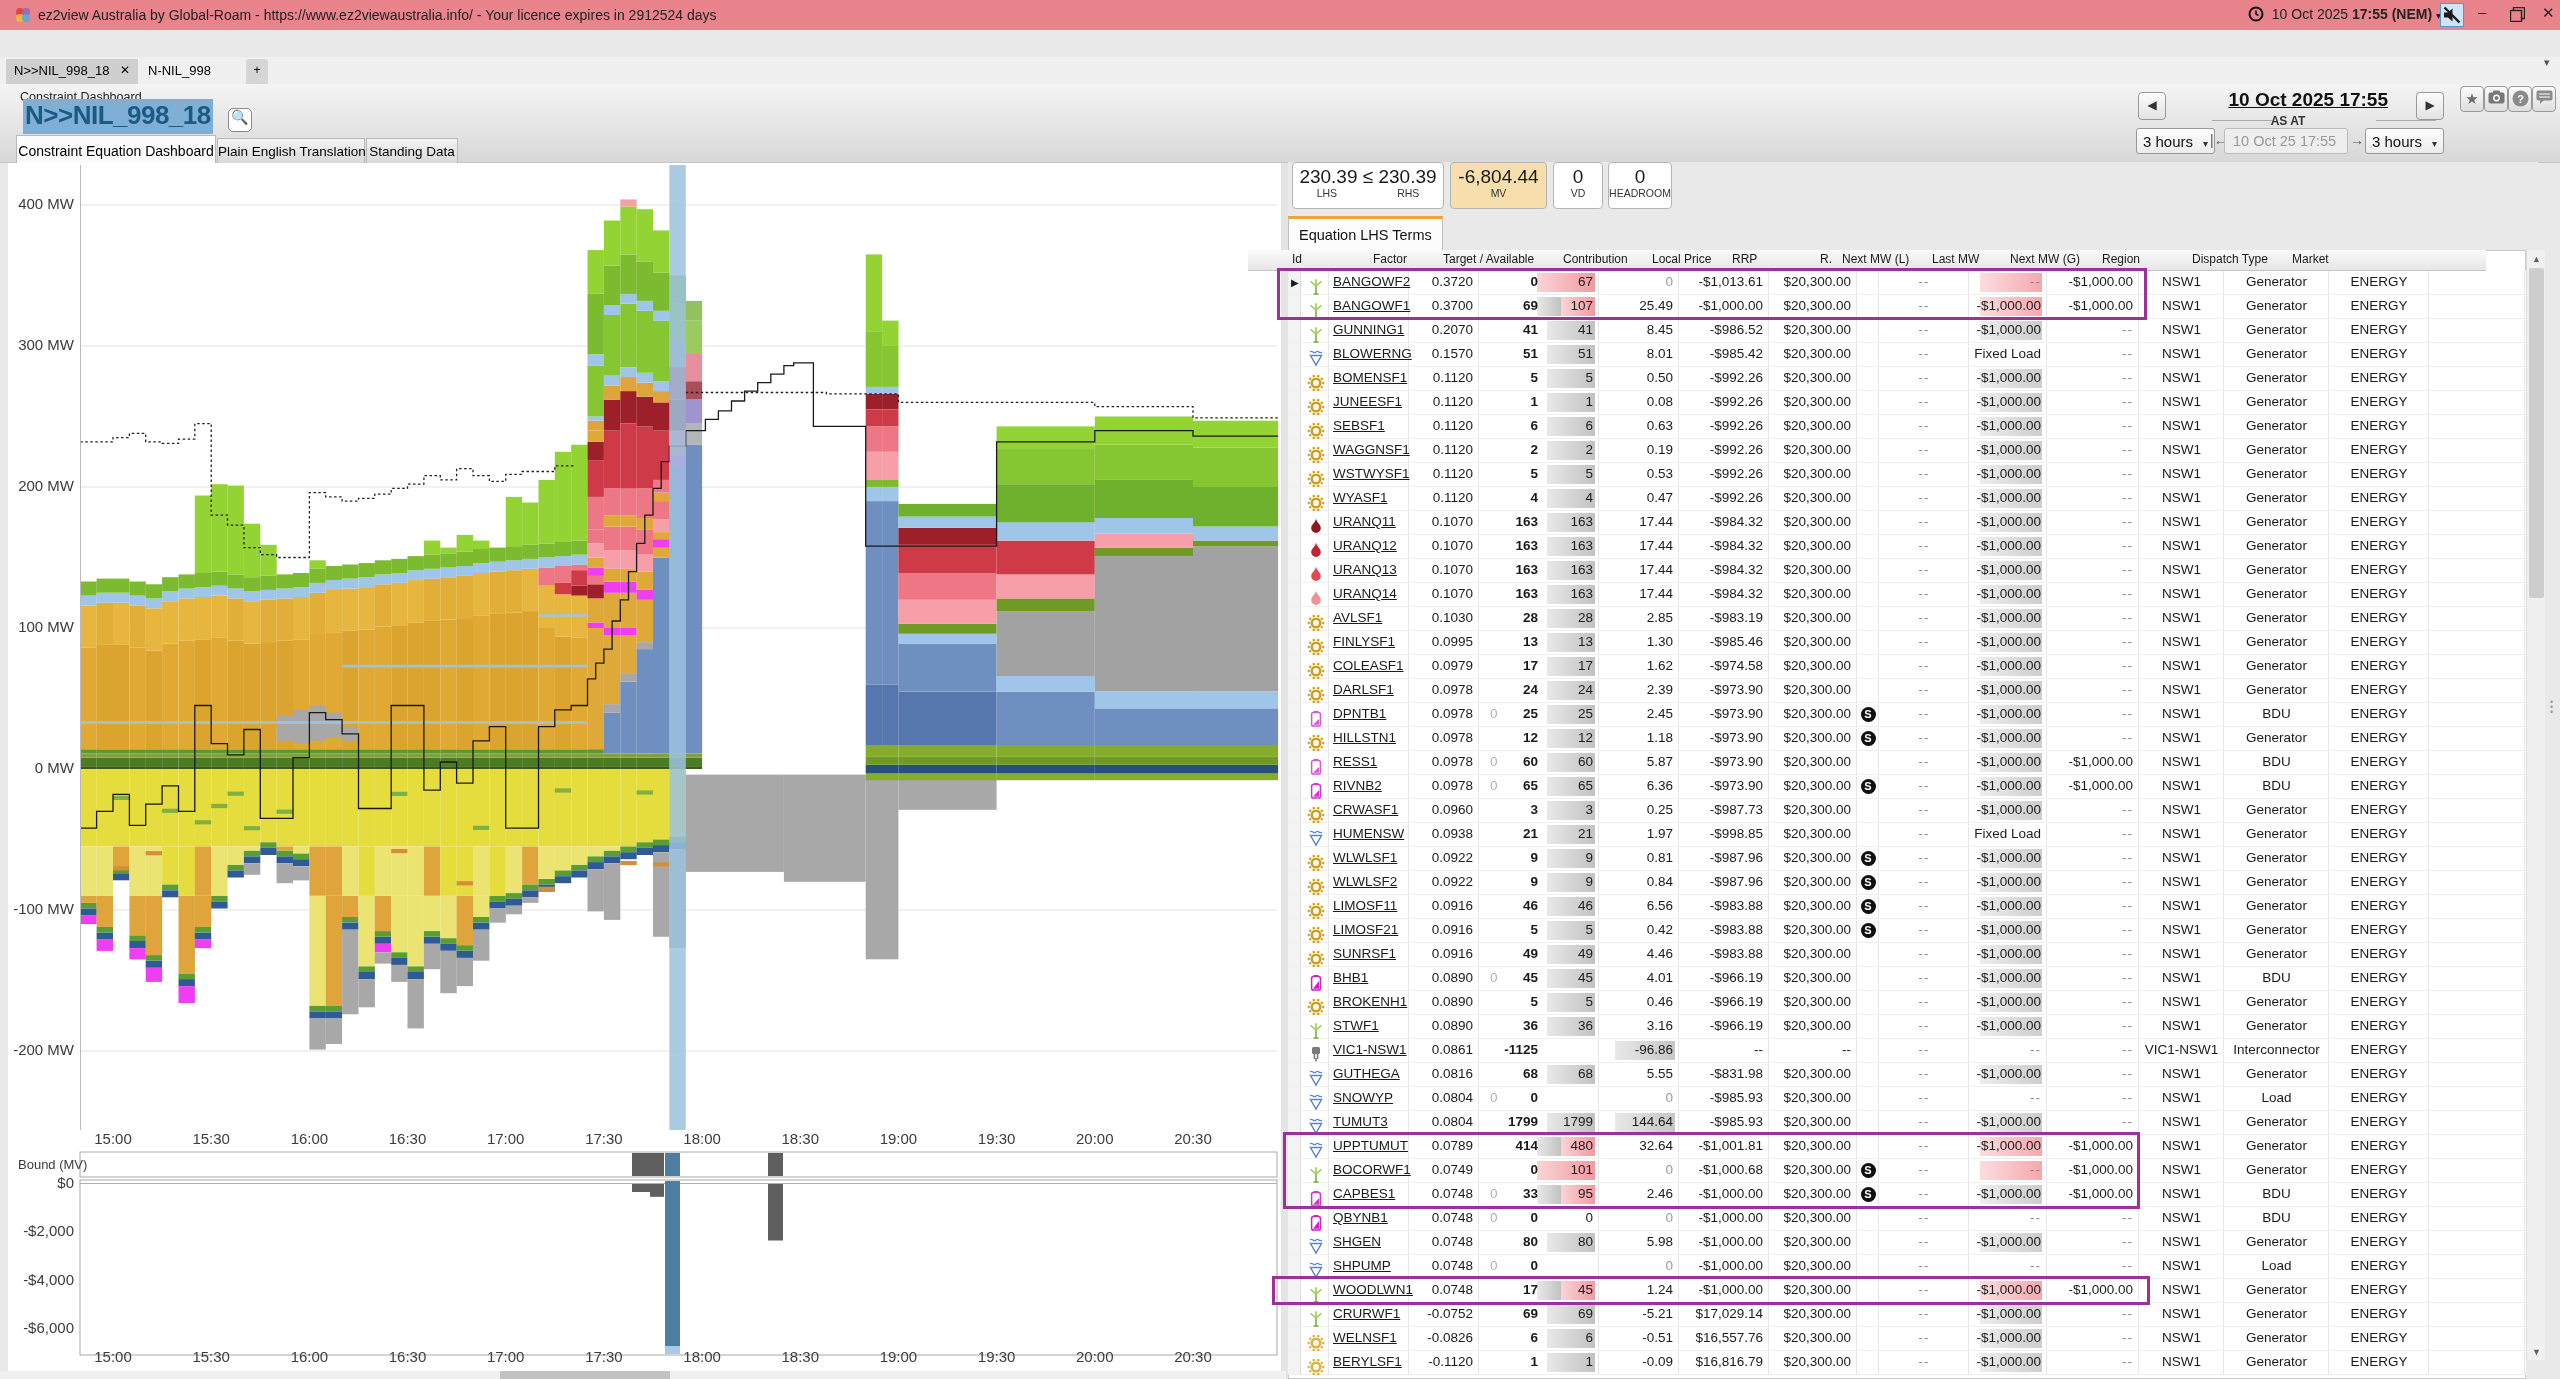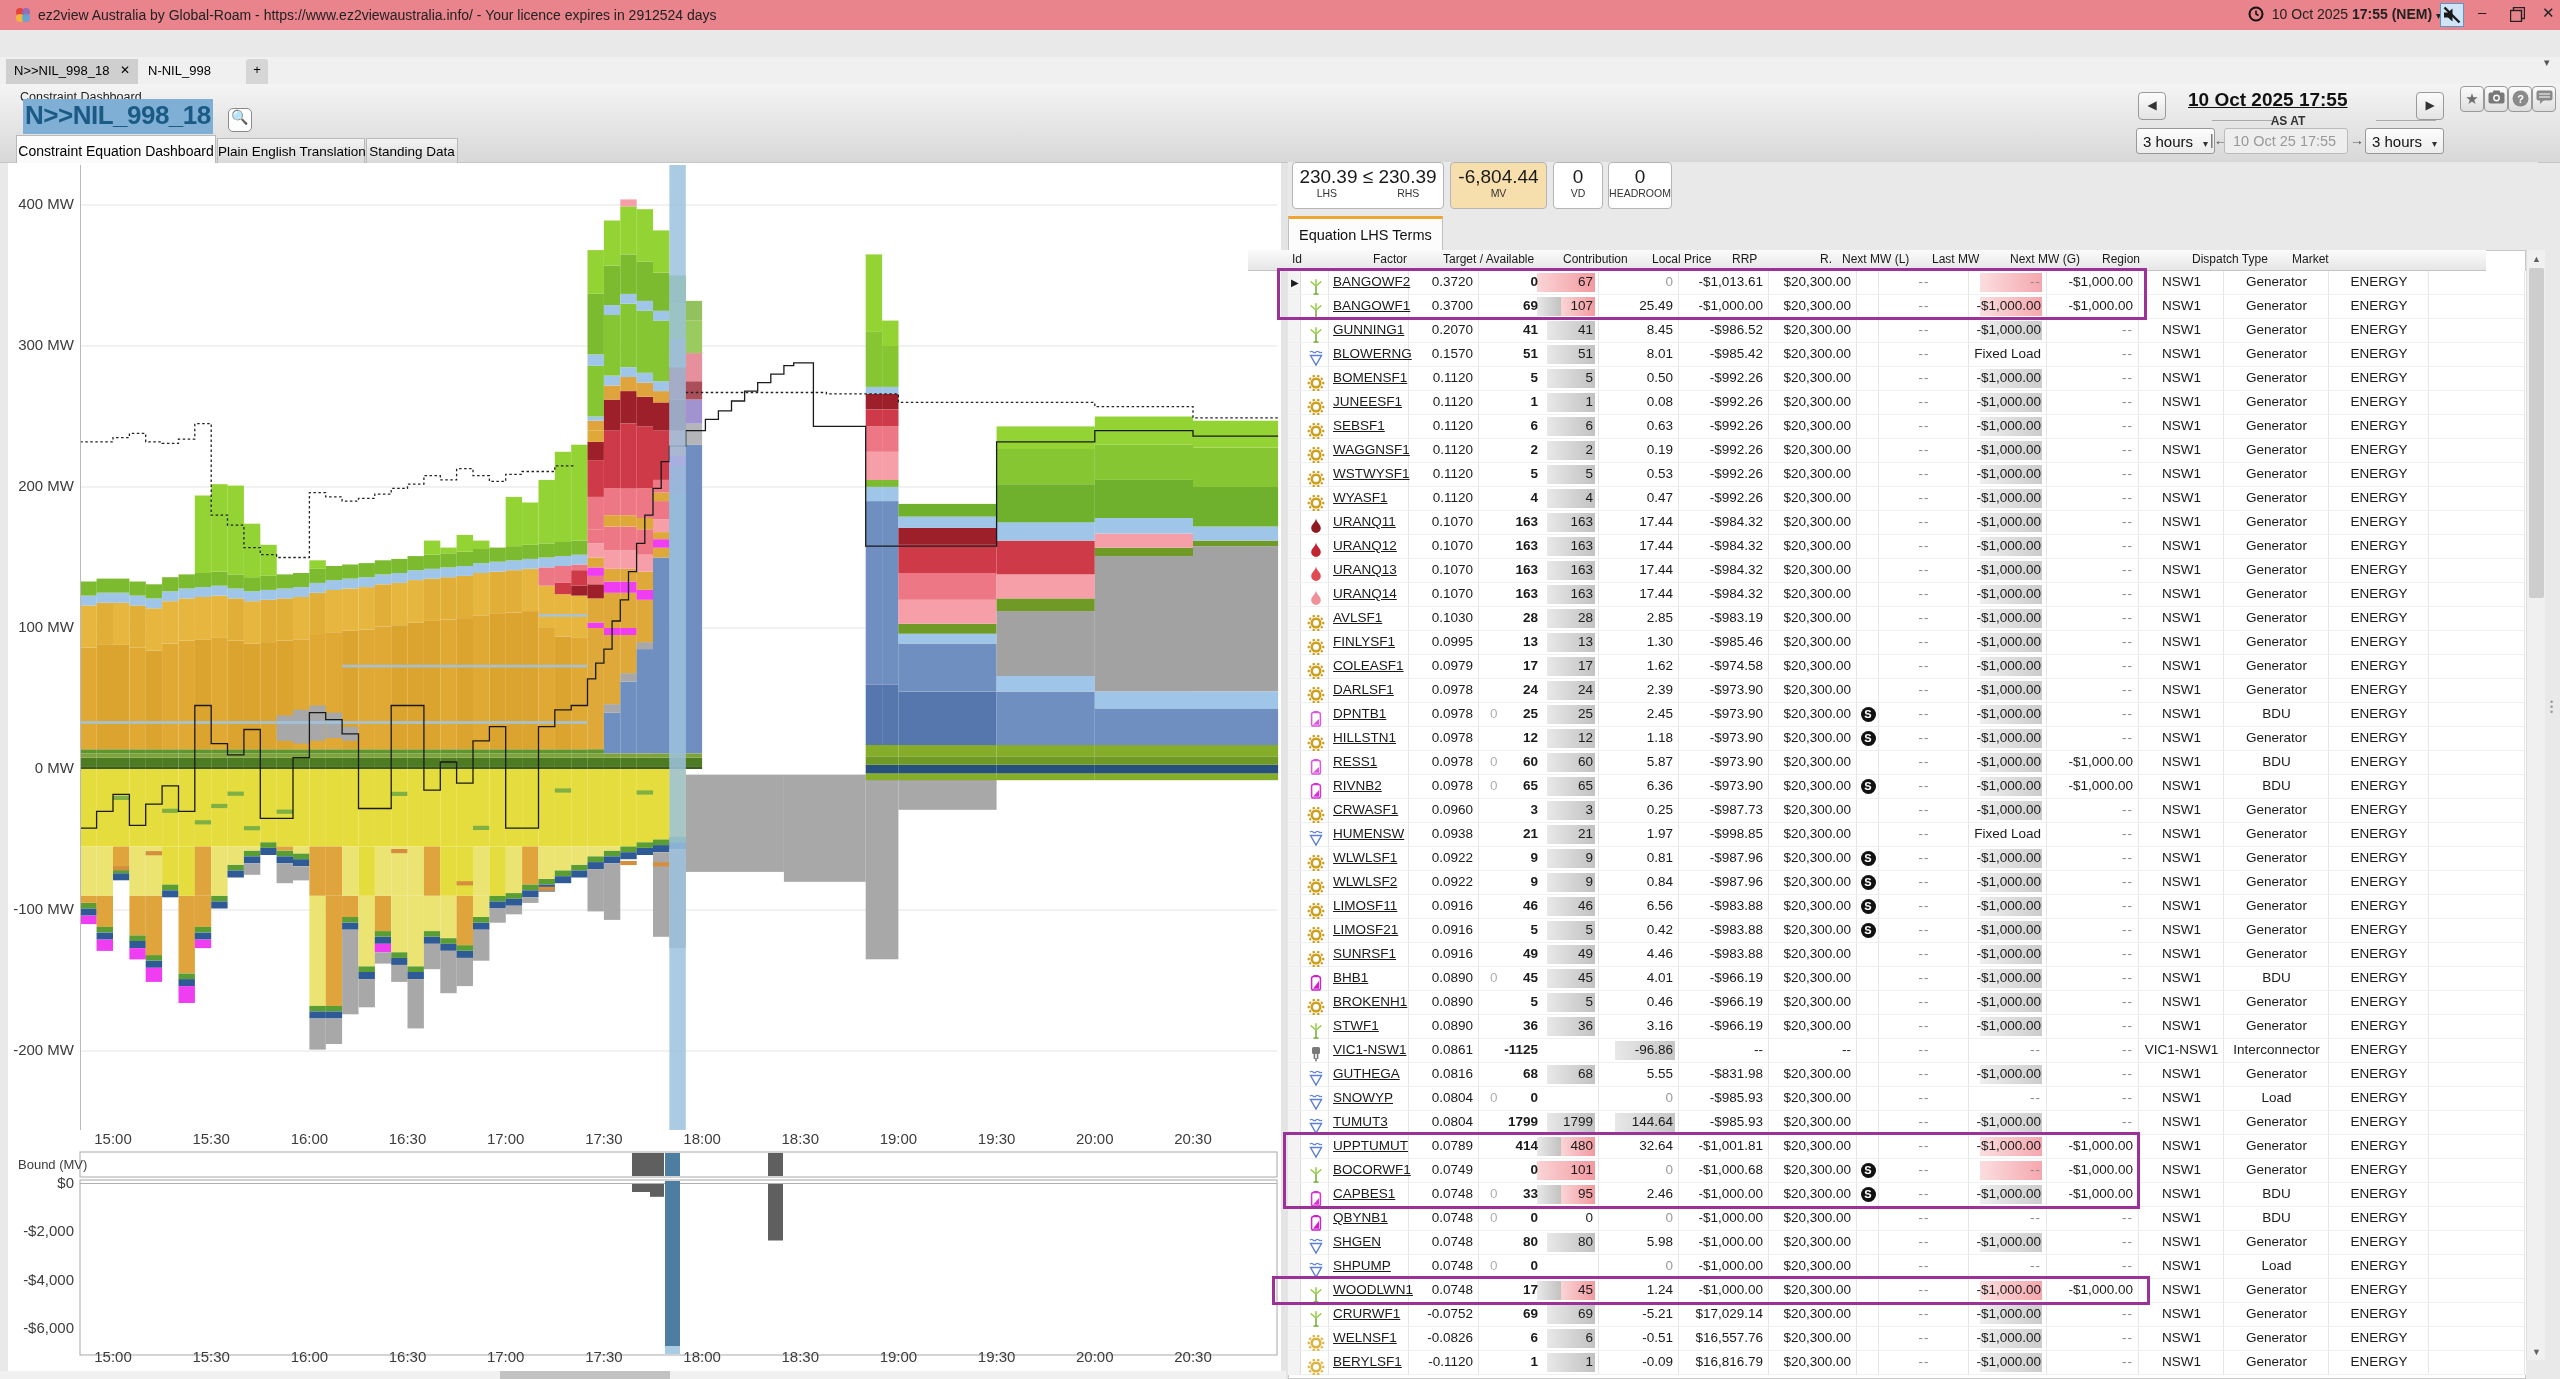--- a/index.html
+++ b/index.html
@@ -31,21 +31,21 @@
 #bigtitle { position:absolute; left:23px; top:15px; font-size:26px; font-weight:bold; color:#1c5a86; background:#7fafd4; padding:1px 2px 3px 2px; letter-spacing:-0.5px; }
 #magbtn { position:absolute; left:228px; top:24px; width:24px; height:24px; background:#fdfdfd; border:1px solid #8a8a8a; border-radius:5px; font-size:14px; text-align:center; }
 .wtab { position:absolute; top:54px; height:25px; font-size:13.5px; padding:5px 0 0 0; text-align:center; background:linear-gradient(#f4f4f4,#d9d9d9); border:1px solid #b9b9b9; border-bottom:none; white-space:nowrap; }
 #wtab1 { left:16px; top:51px; background:#fbfbfb; height:28px; z-index:3; font-size:14px; width:200px; padding-top:7px; }
 #wtab2 { left:217px; width:148px; }
 #wtab3 { left:366px; width:92px; }
 
 
 #dnav { position:absolute; left:2128px; top:86px; width:420px; height:76px; font-size:13px; }
 .navbtn { position:absolute; width:28px; height:28px; border:1px solid #999; border-radius:4px; background:linear-gradient(#fcfcfc,#e3e3e3); text-align:center; padding-top:5px; font-size:12px; color:#333; }
-#ddate { position:absolute; left:60px; top:3px; width:200px; text-align:left; font-size:19px; font-weight:bold; text-decoration:underline; color:#111; }
+#ddate { position:absolute; left:60px; top:3px; width:200px; text-align:right; font-size:19px; font-weight:bold; text-decoration:underline; color:#111; }
 #asat { position:absolute; left:60px; top:28px; width:200px; text-align:center; font-size:12px; font-weight:bold; color:#333; }
 .hline { position:absolute; top:34px; width:60px; border-top:1px solid #aaa; }
 .ddl { position:absolute; top:42px; height:26px; border:1px solid #999; border-radius:3px; background:linear-gradient(#fdfdfd,#ececec); padding:4px 6px; font-size:15px; color:#111; }
 .ddl .ar { margin-left:10px; font-size:10px; color:#333; }
 #dtxt { position:absolute; left:96px; top:42px; width:124px; height:26px; border:1px solid #bbb; background:#eee; color:#999; font-size:14.5px; padding:4px 8px; border-radius:3px; white-space:nowrap; }
 .icbtn { position:absolute; top:0px; width:24px; height:26px; border:1px solid #999; border-radius:4px; background:linear-gradient(#fbfbfb,#dedede); color:#6e6e6e; text-align:center; font-size:15px; padding-top:3px; }
 
 
 #chartp { left:8px; top:163px; width:1274px; height:1216px; background:#fff; }
 

